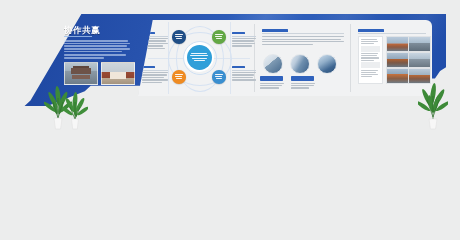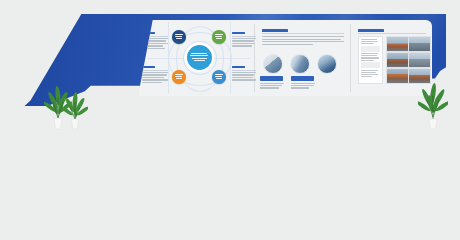--- a/index.html
+++ b/index.html
@@ -145,20 +145,41 @@
   .plant{position:absolute;}
 </style>
 </head>
 <body>
 
 <div class="stage">
 
   <div class="board"></div>
   <div class="board-sheen"></div>
 
+  <div class="left-block">
+    <div class="title">协作共赢</div>
+    <div class="title-rule"></div>
+
+    <div class="para">
+      <div class="ln" style="width:64px"></div>
+      <div class="ln" style="width:66px"></div>
+      <div class="ln" style="width:63px"></div>
+      <div class="ln" style="width:66px"></div>
+      <div class="ln" style="width:58px"></div>
+    </div>
+    <div class="para">
+      <div class="ln" style="width:62px"></div>
+      <div class="ln" style="width:40px"></div>
+    </div>
+
+    <div class="photos">
+      <div class="photo photo-a"></div>
+      <div class="photo photo-b"></div>
+    </div>
+  </div>
 
   <div class="panel">
     <div class="panel-inner">
 
       <div class="divider" style="left:116px"></div>
       <div class="divider" style="left:212px"></div>
 
       <div class="sec1">
         <div class="grid-v" style="left:22px"></div>
         <div class="grid-v" style="left:84px"></div>

